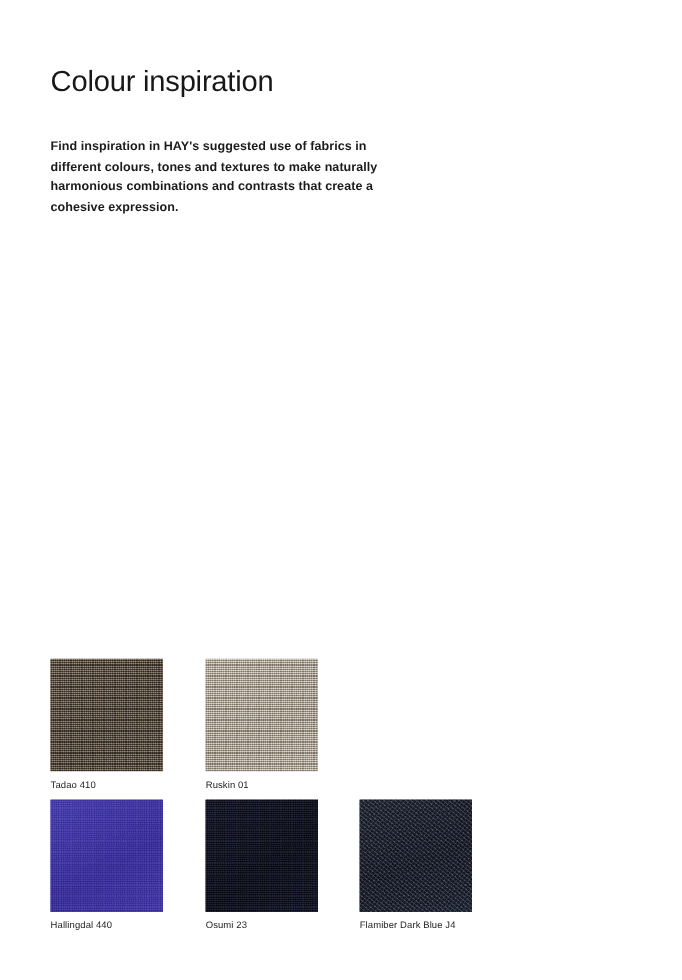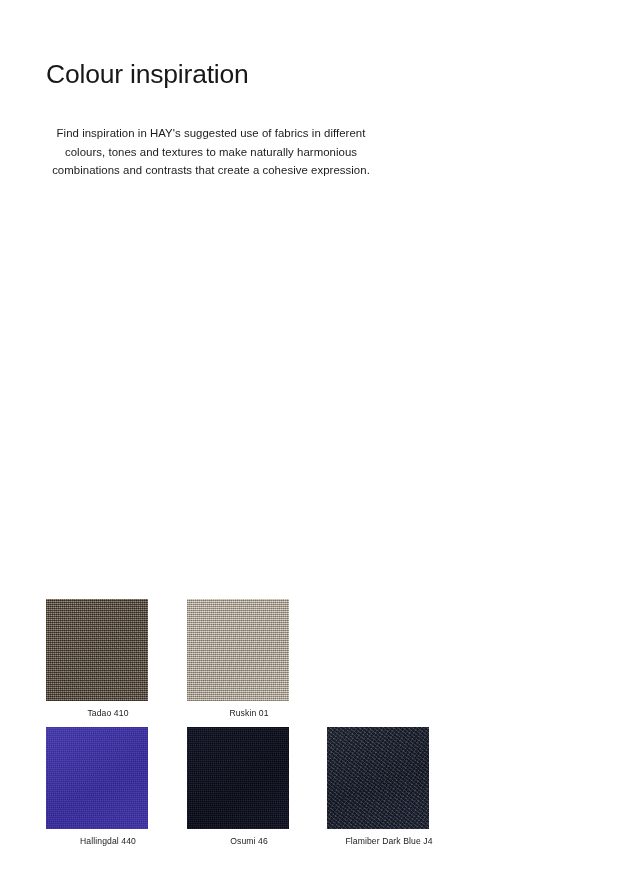--- a/index.html
+++ b/index.html
@@ -13,21 +13,20 @@
     position: relative;
     font-family: "Liberation Sans", sans-serif;
     -webkit-font-smoothing: antialiased;
     overflow: hidden;
   }
 
   .page {
     position: absolute;
     inset: 0;
     background: #ffffff;
-    text-align: center;
   }
 
   
   .page-title {
     position: absolute;
     left: 46px;
     top: 41px;
     font-size: 26.5px;
     font-weight: 300;
     letter-spacing: -0.2px;
@@ -35,21 +34,21 @@
     line-height: 1.15;
     white-space: nowrap;
   }
 
   .intro-paragraph {
     position: absolute;
     left: 46px;
     top: 113px;
     width: 330px;
     font-size: 11.4px;
-    font-weight: 400;
+    font-weight: 700;
     line-height: 1.62;
     color: #1b1b1d;
     letter-spacing: 0.05px;
   }
 
   
   .swatch-grid {
     position: absolute;
     left: 46px;
     top: 599px;
@@ -202,21 +201,21 @@
         <div class="swatch-chip tex-hallingdal">
           <span class="chip-grain"></span>
         </div>
         <div class="swatch-label">Hallingdal 440</div>
       </div>
 
       <div class="swatch-cell col-1">
         <div class="swatch-chip tex-osumi">
           <span class="chip-grain"></span>
         </div>
-        <div class="swatch-label">Osumi 46</div>
+        <div class="swatch-label">Osumi 23</div>
       </div>
 
       <div class="swatch-cell col-2">
         <div class="swatch-chip tex-flamiber">
           <span class="chip-grain"></span>
         </div>
         <div class="swatch-label">Flamiber Dark Blue J4</div>
       </div>
 
     </div>

